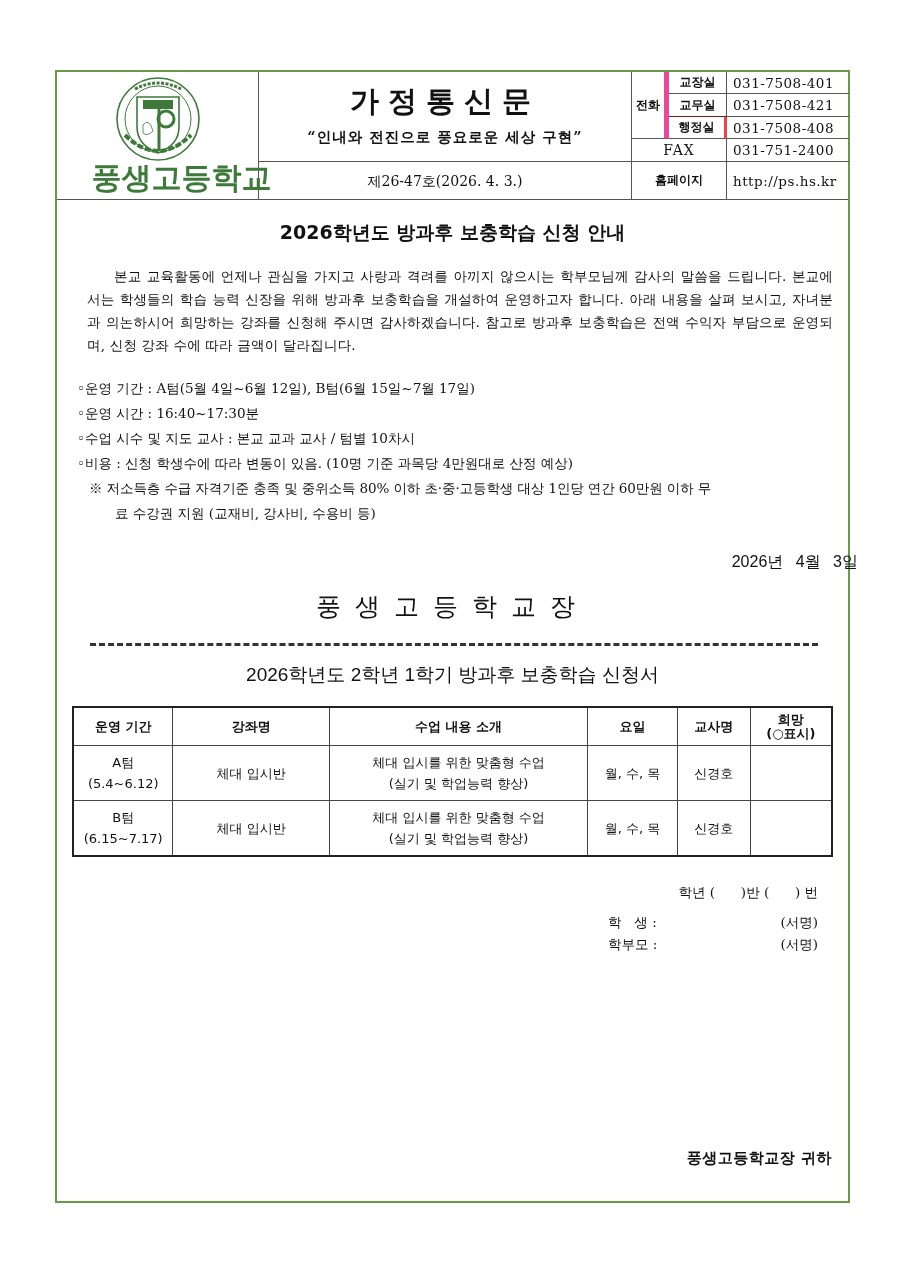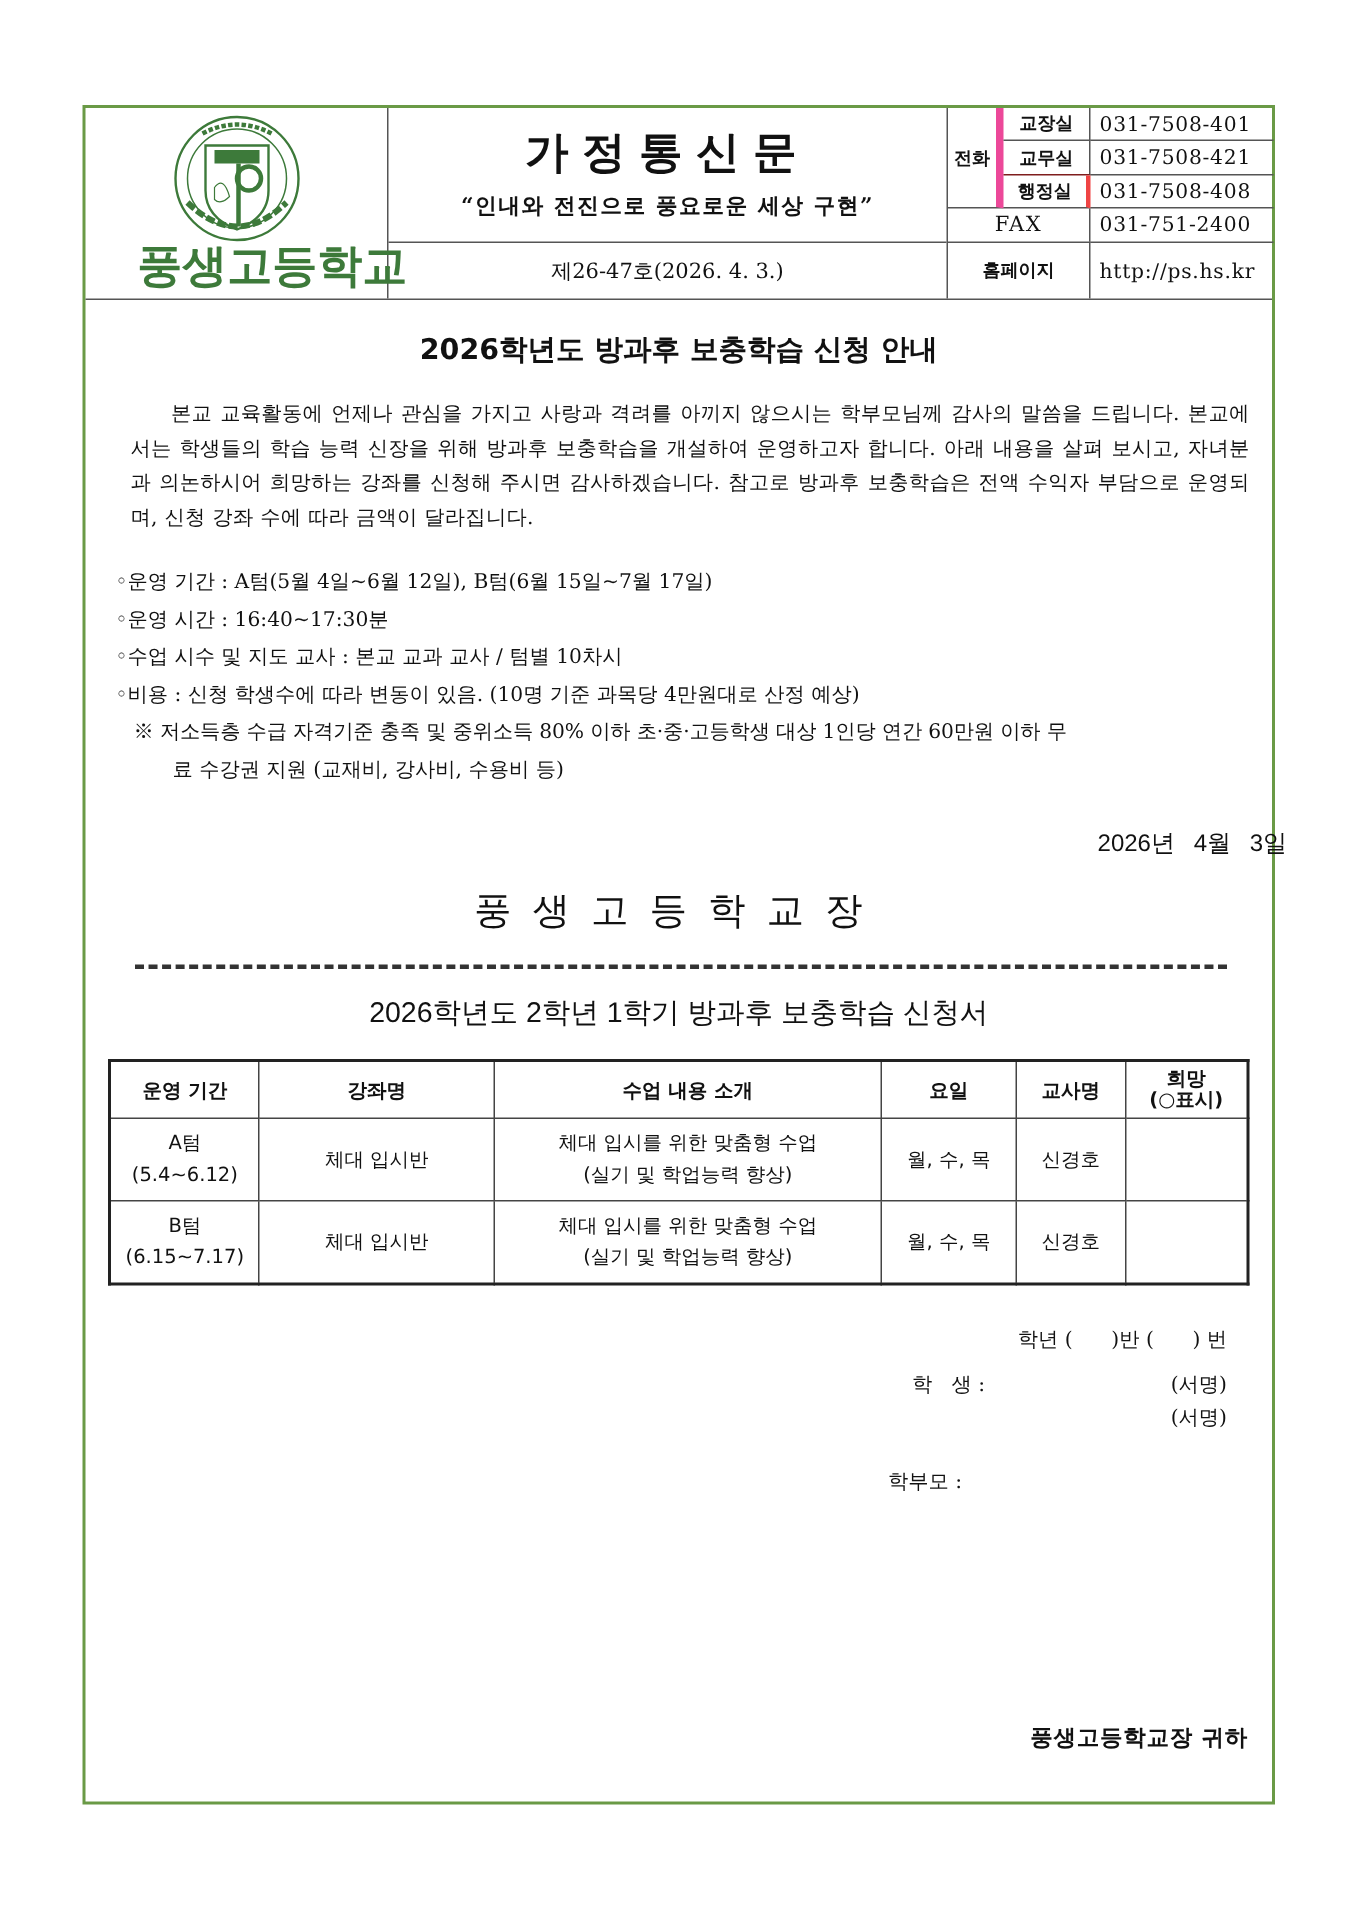--- a/index.html
+++ b/index.html
@@ -175,17 +175,17 @@
       <td>월, 수, 목</td>
       <td>신경호</td>
       <td></td>
     </tr>
   </tbody>
     </table>
 
   <div class="sign" style="right:30px;top:812px;">학년 (      )반 (      ) 번</div>
   <div class="sign" style="left:551px;top:842px;">학   생 :</div>
   <div class="sign" style="right:30px;top:842px;">(서명)</div>
-  <div class="sign" style="left:535px;top:864px;margin-top:43px;">학부모 :</div>
+  <div class="sign" style="left:551px;top:864px;">학부모 :</div>
   <div class="sign" style="right:30px;top:864px;">(서명)</div>
 
   <div class="footer-to">풍생고등학교장 귀하</div>
 </div>
 
 </body></html>

